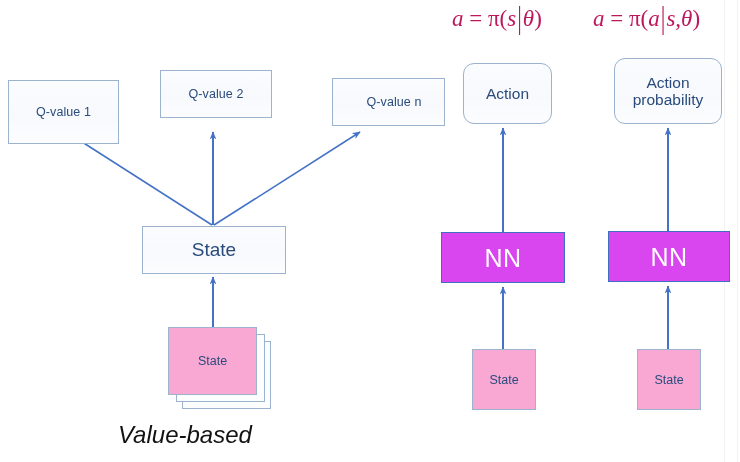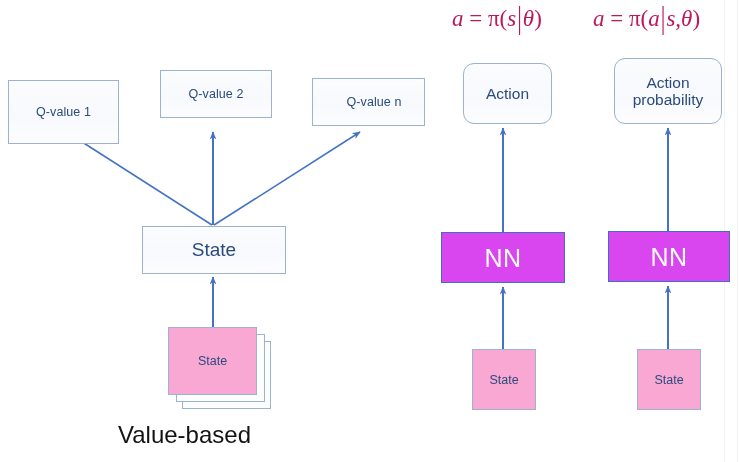--- a/index.html
+++ b/index.html
@@ -91,20 +91,21 @@
     padding: 0 1px;
   }
 
   
   .caption {
     position: absolute;
     font-family: "Liberation Sans", sans-serif;
     font-size: 24px;
     color: #131313;
     white-space: nowrap;
+    font-style: italic;
   }
 
   
   .seam {
     position: absolute;
     top: 0;
     width: 1px;
     height: 462px;
     background: #f1f2f4;
   }
@@ -143,21 +144,21 @@
   </svg>
 
   <div class="node box-pale qv-label" style="left:8px;  top:80px; width:111px; height:64px;">
     <span>Q-value 1</span>
   </div>
 
   <div class="node box-pale qv-label" style="left:160px; top:70px; width:112px; height:48px;">
     <span>Q-value 2</span>
   </div>
 
-  <div class="node box-pale qv-label" style="left:312px; top:78px; width:113px; height:48px;padding-left:11px;">
+  <div class="node box-pale qv-label" style="left:332px; top:78px; width:113px; height:48px;padding-left:11px;">
     <span>Q-value n</span>
   </div>
 
   <div class="node box-pale neural-label" style="left:142px; top:226px; width:144px; height:48px;">
     <span>State</span>
   </div>
 
   <div class="stack-wrap" style="left:168px; top:327px; width:122px; height:84px;">
     <div class="stack-layer" style="left:14px; top:14px; width:89px; height:68px;"></div>
     <div class="stack-layer" style="left:8px;  top:7px;  width:89px; height:68px;"></div>

